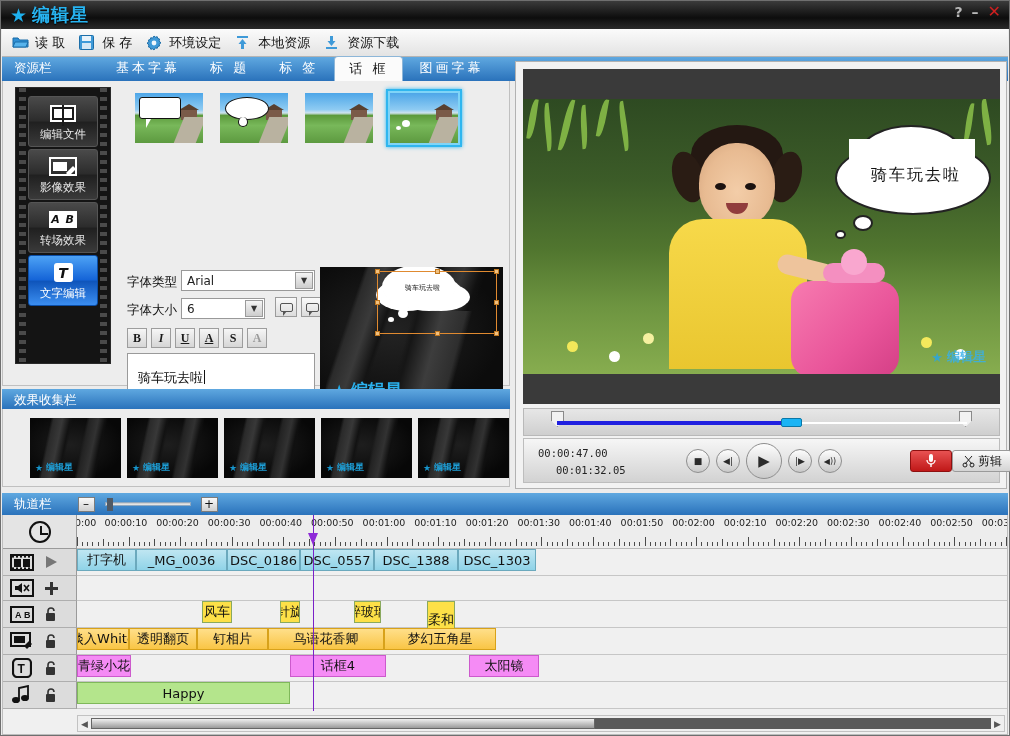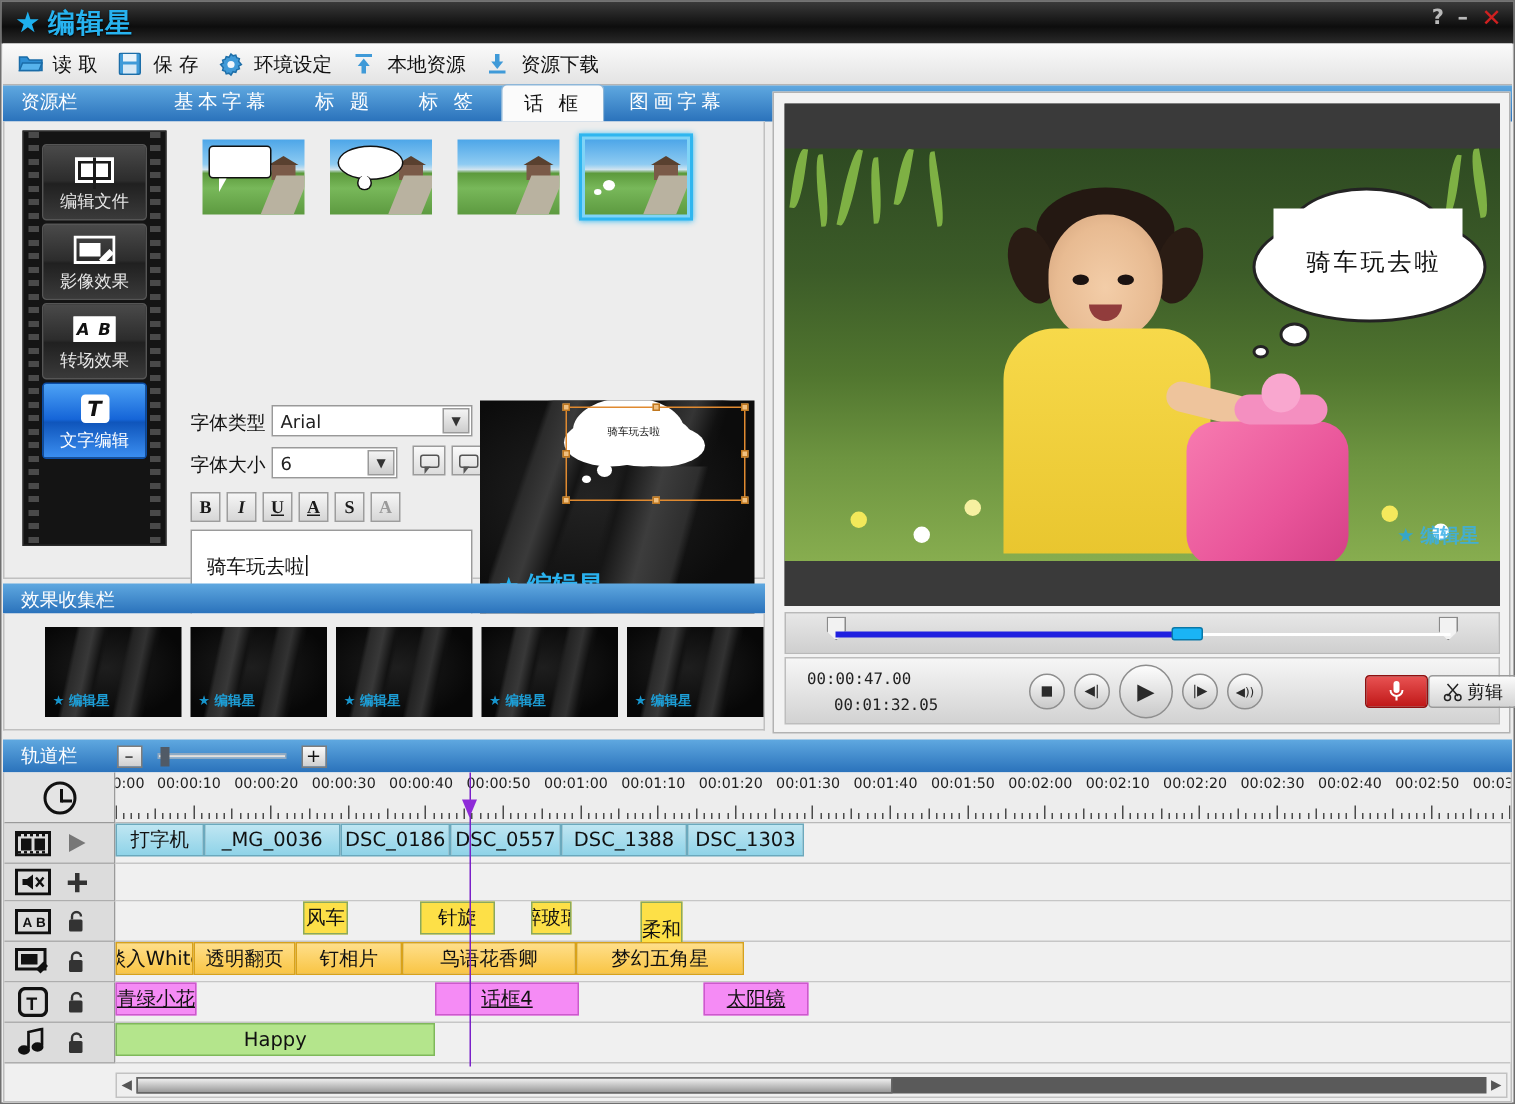--- a/index.html
+++ b/index.html
@@ -257,21 +257,21 @@
      border-bottom:1px solid #aeaeae;border-right:1px solid #9a9a9a;display:flex;align-items:center;}
   .th-ico{width:26px;height:19px;margin-left:6px;display:flex;align-items:center;justify-content:center;}
   .th-btn{margin-left:7px;width:18px;height:18px;display:flex;align-items:center;justify-content:center;
      color:#3a3a3a;font-size:12px;}
   .trow{position:absolute;left:74px;right:0;border-bottom:1px solid #c6c6c6;background:#f0f0f0;}
   .clip{position:absolute;top:0;height:22px;border:1px solid #7b9aa8;font-size:13px;color:#111;
      display:flex;align-items:center;justify-content:center;overflow:hidden;white-space:nowrap;}
   .clip.v{background:linear-gradient(to bottom,#bfe6f2,#8fd3e8);border-color:#6ba9bd;}
   .clip.tr{background:#fde047;border-color:#8aa95e;}
   .clip.fx{background:linear-gradient(to bottom,#ffdf8a,#f9c545);border-color:#d8a21a;}
-  .clip.tx{background:#f58bf5;border-color:#cc5acc;text-decoration:underline;}
+  .clip.tx{background:#f58bf5;border-color:#cc5acc;}
   .clip.au{background:#b4e58c;border-color:#7fb85a;}
   .playhead{position:absolute;top:0;width:1px;background:#7a20c8;z-index:40;}
   .ph-tri{position:absolute;top:18px;left:-5px;width:0;height:0;border-left:5px solid transparent;
      border-right:5px solid transparent;border-top:12px solid #8e2ad8;}
   .hscroll{position:absolute;left:74px;bottom:2px;right:2px;height:17px;background:#efefef;
      border:1px solid #c2c2c2;display:flex;align-items:center;}
   .hs-arrow{width:13px;text-align:center;font-size:9px;color:#555;}
   .hs-track{flex:1;height:11px;background:#5a5a5a;position:relative;}
   .hs-thumb{position:absolute;left:0;top:0;width:56%;height:100%;
      background:linear-gradient(to bottom,#f0f0f0,#9a9a9a);border:1px solid #666;}
@@ -865,21 +865,21 @@
           </span>
           <span class="th-btn">
             <svg width="14" height="15" viewBox="0 0 14 15">
               <rect x="2" y="6" width="9" height="8" rx="1" fill="#333"></rect>
               <path d="M4 6V4a3 3 0 0 1 6 0" fill="none" stroke="#333" stroke-width="1.6"></path>
             </svg>
           </span>
         </div>
         <div class="trow" style="top: 86px; height: 27px;">
           <div class="clip tr" style="left: 125px; width: 30px; height: 22px;">风车</div>
-          <div class="clip tr" style="left: 203px; width: 50px; height: 22px;">针旋</div>
+          <div class="clip tr" style="left: 203px; width: 20px; height: 22px;">针旋</div>
           <div class="clip tr" style="left: 277px; width: 27px; height: 22px;">碎玻璃</div>
           <div class="clip tr" style="left: 350px; width: 28px; height: 38px;">柔和</div>
         </div>
         <div class="trackhead" style="top: 113px; height: 27px;">
           <span class="th-ico">
             <svg width="24" height="18" viewBox="0 0 24 18">
               <rect x="1" y="1" width="19" height="13" fill="none" stroke="#111" stroke-width="2"></rect>
               <rect x="4" y="4" width="11" height="7" fill="#111"></rect>
               <path d="M14 14l5-5 3 3-5 5z" fill="#111"></path>
             </svg>

